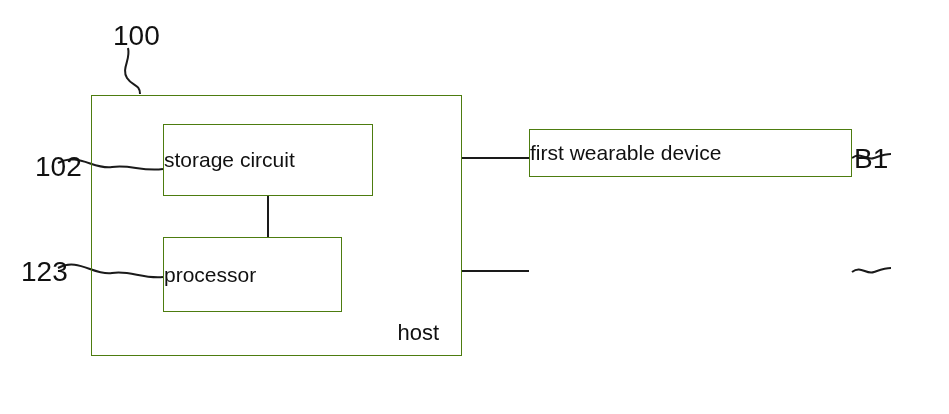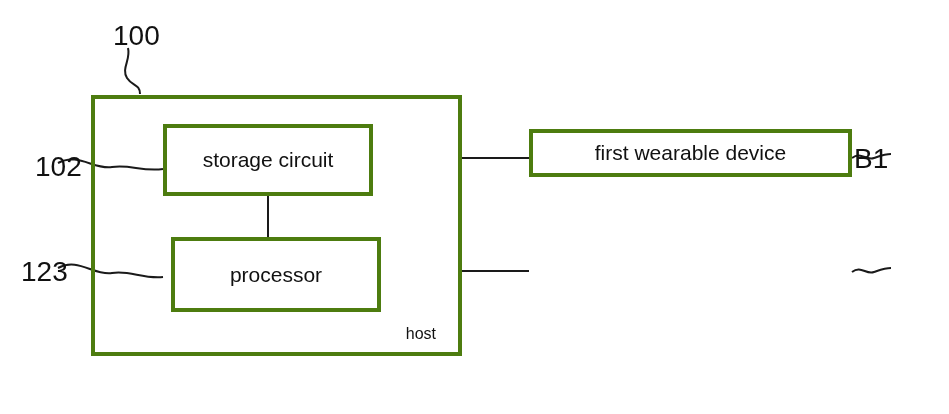--- a/index.html
+++ b/index.html
@@ -22,52 +22,51 @@
     top: 0;
   }
   .lines path, .lines line {
     stroke: #1a1a1a;
     stroke-width: 2;
     fill: none;
   }
   .box {
     position: absolute;
     box-sizing: border-box;
-    border: 4px solid #4d7c0f;
+    border: 1px solid #4d7c0f;
     background: transparent;
     display: flex;
     align-items: center;
-    justify-content: center;
+    justify-content: flex-start;
     font-size: 21px;
     white-space: nowrap;
   }
   .host-box {
     left: 91px;
     top: 95px;
     width: 371px;
     height: 261px;
   }
   .host-label {
     position: absolute;
     right: 22px;
     bottom: 9px;
-    font-size: 16px;
+    font-size: 22px;
   }
   .storage-box {
     left: 163px;
     top: 124px;
     width: 210px;
     height: 72px;
   }
   .processor-box {
     left: 163px;
     top: 237px;
-    width: 210px;
+    width: 179px;
     height: 75px;
-    margin-left: 8px;
   }
   .first-device-box {
     left: 529px;
     top: 129px;
     width: 323px;
     height: 48px;
   }
   .second-device-box {
     left: 529px;
     top: 243px;

